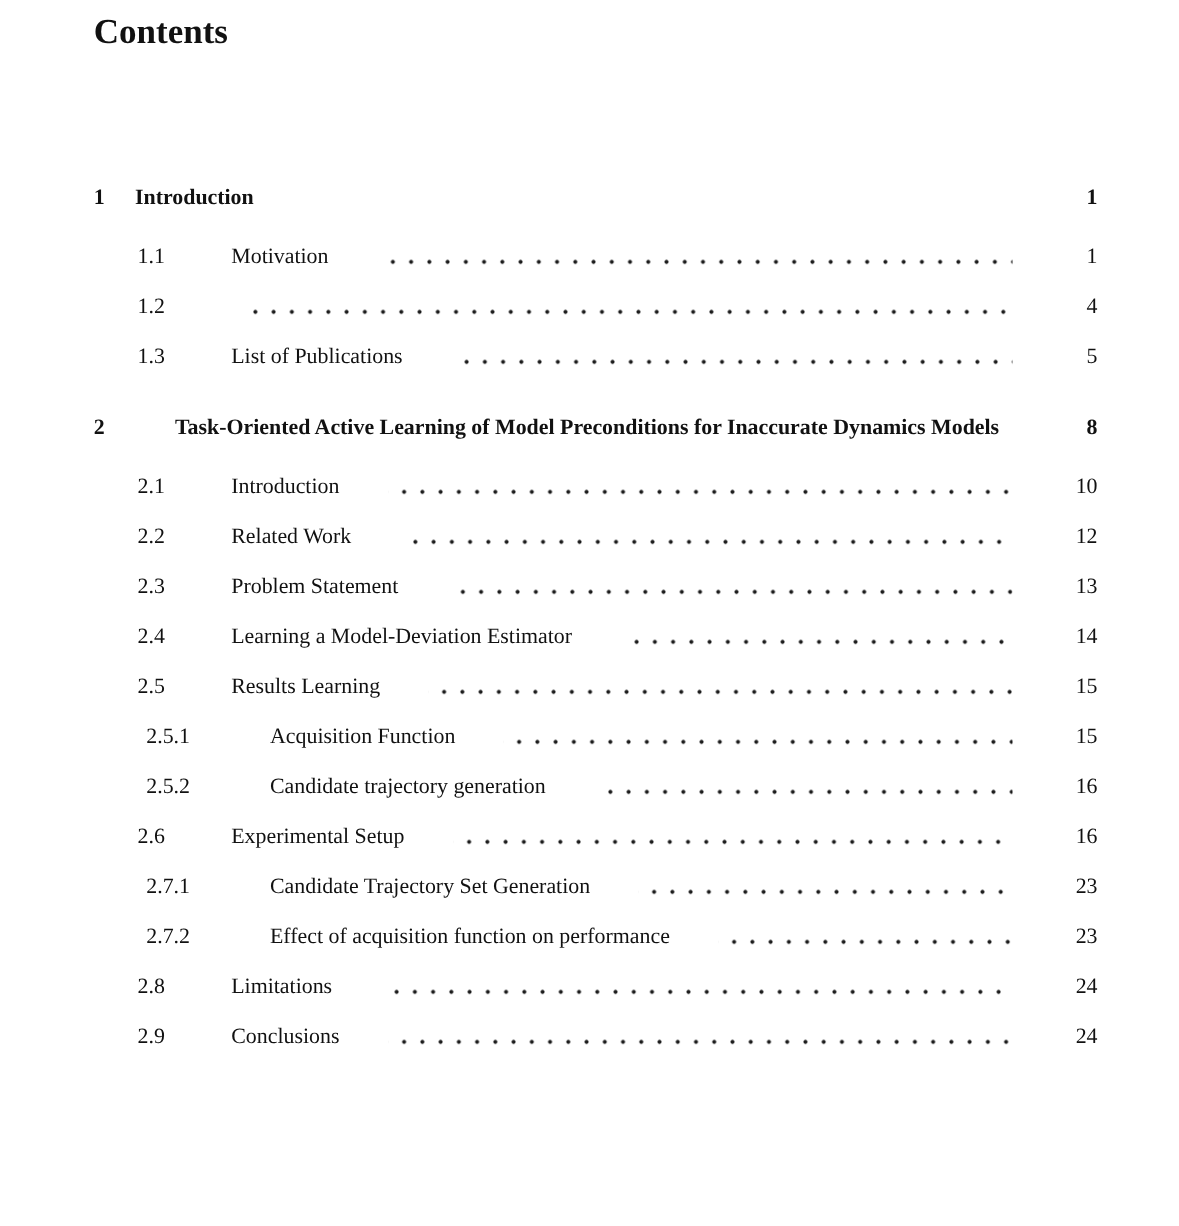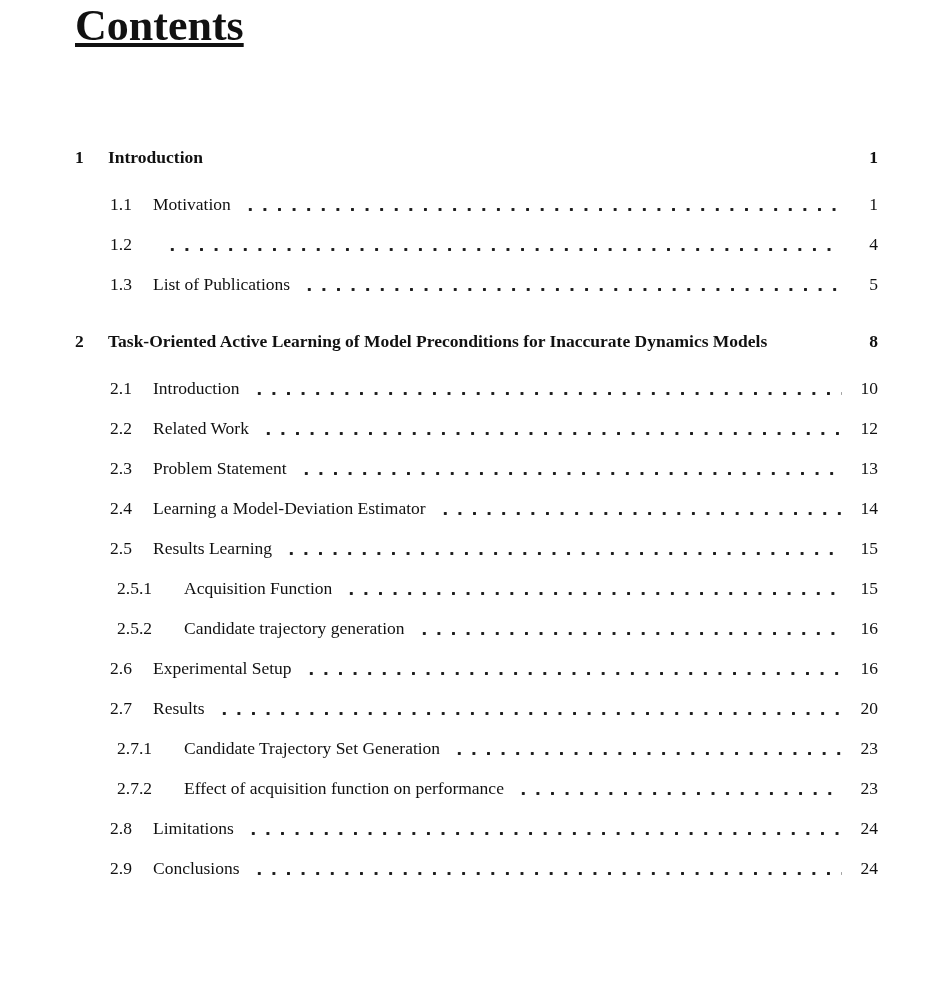--- a/index.html
+++ b/index.html
@@ -13,35 +13,34 @@
     height: 981px;
     background: #ffffff;
     box-sizing: border-box;
     padding: 0 65px 0 75px;
     font-family: "Liberation Serif", serif;
     color: #111111;
     overflow: hidden;
   }
   .toc-title {
     padding-top: 2px;
-    font-size: 44px;
+    font-size: 28px;
     font-weight: bold;
     line-height: 48px;
-    text-decoration: underline;
   }
   .entries {
     margin-top: 88px;
   }
   .row {
     display: flex;
     align-items: flex-end;
     font-size: 17.5px;
     line-height: 24px;
   }
-  .row + .row { margin-top: 16px; }
+  .row + .row { margin-top: 16px; gap: 32px; }
   .row.chapter {
     font-weight: bold;
     align-items: flex-start;
     margin-top: 26px;
   }
   .entries .row:first-child { margin-top: 0; }
 
   .num { flex: 0 0 auto; }
   .chapter .num { width: 33px; line-height: 38px; }
   .section .num { margin-left: 35px; width: 43px; }
@@ -149,26 +148,20 @@
         <span class="title">Candidate trajectory generation</span>
         <span class="leader"></span>
         <span class="pagenum">16</span>
       </div>
       <div class="row section">
         <span class="num">2.6</span>
         <span class="title">Experimental Setup</span>
         <span class="leader"></span>
         <span class="pagenum">16</span>
       </div>
-      <div class="row section">
-        <span class="num">2.7</span>
-        <span class="title">Results</span>
-        <span class="leader"></span>
-        <span class="pagenum">20</span>
-      </div>
       <div class="row subsection">
         <span class="num">2.7.1</span>
         <span class="title">Candidate Trajectory Set Generation</span>
         <span class="leader"></span>
         <span class="pagenum">23</span>
       </div>
       <div class="row subsection">
         <span class="num">2.7.2</span>
         <span class="title">Effect of acquisition function on performance</span>
         <span class="leader"></span>

